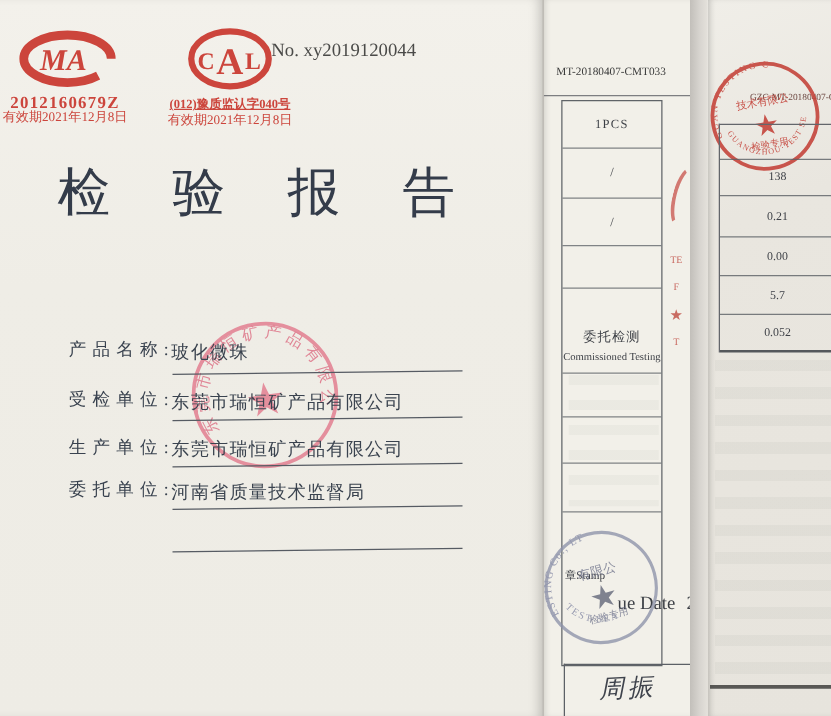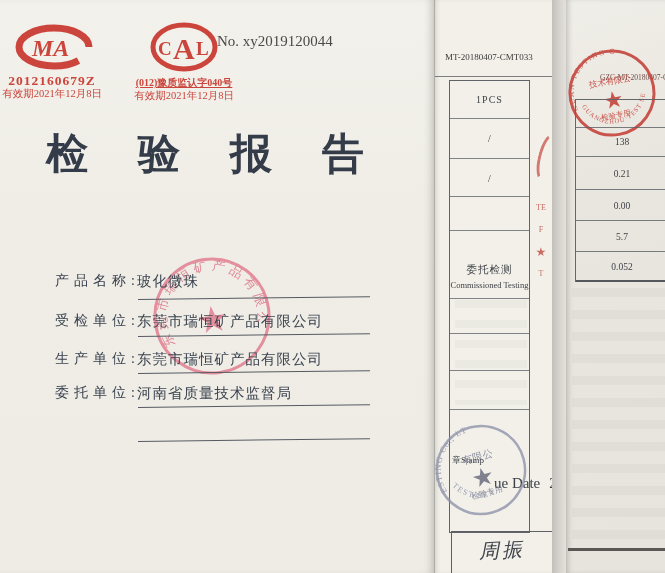--- a/index.html
+++ b/index.html
@@ -11,21 +11,21 @@
   .mp{left:0;width:434px;overflow:hidden;
       background:linear-gradient(180deg,#f3f1eb,#efede6 40%,#eeece5);
       box-shadow:inset -7px 0 9px -5px rgba(0,0,0,.22);}
   .mp-no{position:absolute;left:217px;top:33px;font-size:15px;color:#4a4a48;text-align:center;}
   .cma-wrap{position:absolute;left:0;top:24px;width:104px;text-align:center;}
   .cal-wrap{position:absolute;left:128px;top:22px;width:112px;text-align:center;}
   .stamp-cert{font-size:13.5px;font-weight:bold;color:#cc453c;letter-spacing:1px;line-height:13px;}
   .cal-wrap .stamp-cert{font-size:10px;font-weight:bold;letter-spacing:0;text-decoration:underline;}
   .stamp-valid{font-size:10.5px;color:#cc453c;line-height:13px;}
   svg text{font-family:"Liberation Serif",serif;}
-  .mp-title{position:absolute;left:46px;top:126px;margin:0;font-size:42px;font-weight:bold;
+  .mp-title{position:absolute;left:46px;top:126px;margin:0;font-size:42px;font-weight:normal;
             letter-spacing:50px;white-space:nowrap;color:#343c4a;}
   .fld{position:absolute;left:55px;white-space:nowrap;}
   .flabel{font-size:14px;font-weight:normal;color:#39424f;letter-spacing:5px;}
   .fvalue{position:absolute;left:82px;top:1px;font-size:14.5px;color:#3a434f;letter-spacing:1px;white-space:nowrap;}
   .f1{top:271px;} .f2{top:311px;} .f3{top:349px;} .f4{top:383px;} .f5{top:417px;}
   .uline{position:absolute;left:138px;width:232px;height:1px;background:#565b63;
          transform:rotate(-.7deg);transform-origin:left center;}
   .u1{top:299px;} .u2{top:336px;} .u3{top:373px;} .u4{top:407px;} .u5{top:441px;}
   .mp-footer{position:absolute;left:61px;top:531px;font-size:18px;font-weight:bold;
              color:#3a4657;letter-spacing:.5px;}

